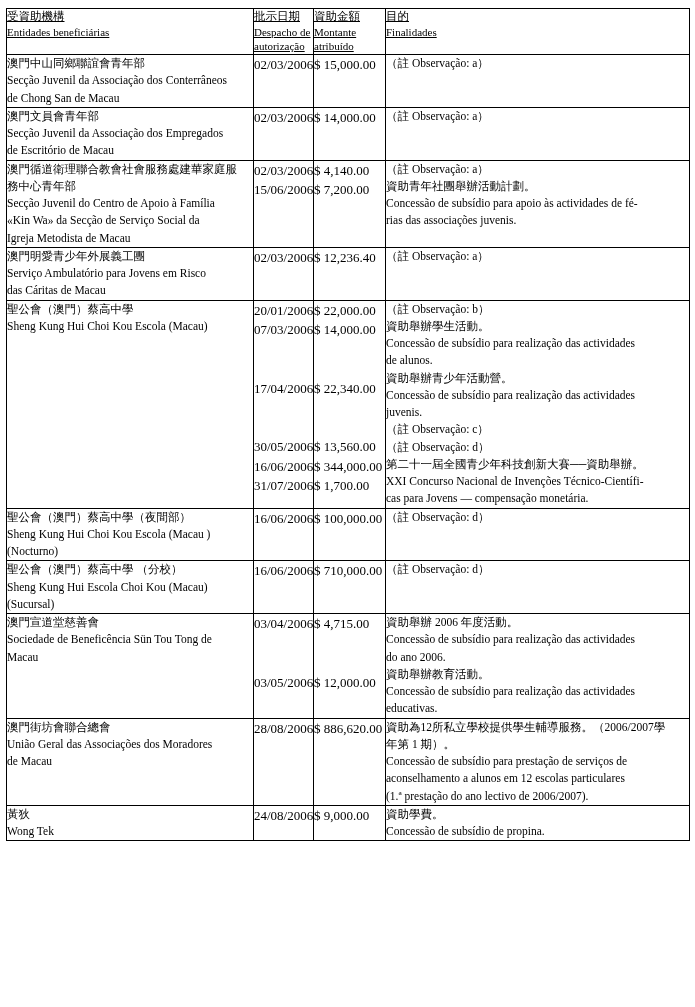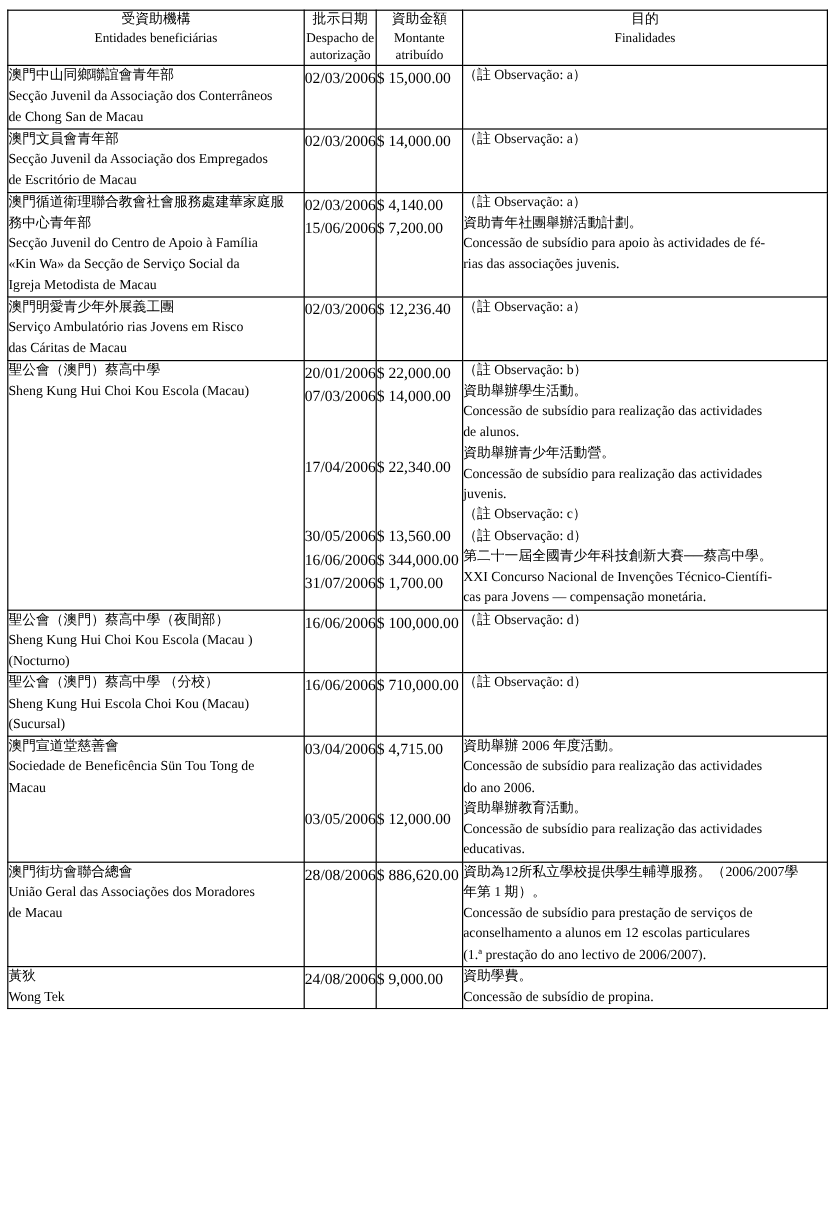--- a/index.html
+++ b/index.html
@@ -29,24 +29,25 @@
     padding: 0;
   }
   
   col.c-entity { width: 247px; }
   col.c-date   { width: 60px; }
   col.c-amount { width: 72px; }
   col.c-purpose{ width: 304px; }
 
   
   thead td {
-    text-align: center;
+    text-align: left;
     padding: 5px 4px 6px 4px;
     font-size: 11.5px;
     line-height: 1.35;
+    text-decoration: underline;
   }
   .hdr-line {
     display: block;
     white-space: nowrap;
   }
   .hdr-cn { font-size: 11.5px; }
   .hdr-pt { font-size: 11px; font-style: normal; }
   .hdr-date .hdr-line { white-space: normal; }
 
   
@@ -156,21 +157,21 @@
           <td class="purpose">
             <span class="ln">（註 Observação: a）</span>
             <span class="ln">資助青年社團舉辦活動計劃。</span>
             <span class="ln">Concessão de subsídio para apoio às actividades de fé-</span>
             <span class="ln">rias das associações juvenis.</span>
           </td>
         </tr>
         <tr>
           <td class="entity">
             <span class="ln">澳門明愛青少年外展義工團</span>
-            <span class="ln">Serviço Ambulatório rias Jovens em Risco</span>
+            <span class="ln">Serviço Ambulatório para Jovens em Risco</span>
             <span class="ln">das Cáritas de Macau</span>
           </td>
           <td class="datecol">
             <span class="ln">02/03/2006</span>
           </td>
           <td class="amountcol">
             <span class="ln">$ 12,236.40</span>
           </td>
           <td class="purpose">
             <span class="ln">（註 Observação: a）</span>
@@ -208,21 +209,21 @@
           <td class="purpose">
             <span class="ln">（註 Observação: b）</span>
             <span class="ln">資助舉辦學生活動。</span>
             <span class="ln">Concessão de subsídio para realização das actividades</span>
             <span class="ln">de alunos.</span>
             <span class="ln">資助舉辦青少年活動營。</span>
             <span class="ln">Concessão de subsídio para realização das actividades</span>
             <span class="ln">juvenis.</span>
             <span class="ln">（註 Observação: c）</span>
             <span class="ln">（註 Observação: d）</span>
-            <span class="ln">第二十一屆全國青少年科技創新大賽──蔡高中學。</span>
+            <span class="ln">第二十一屆全國青少年科技創新大賽──資助舉辦。</span>
             <span class="ln">XXI Concurso Nacional de Invenções Técnico-Científi-</span>
             <span class="ln">cas para Jovens — compensação monetária.</span>
           </td>
         </tr>
         <tr>
           <td class="entity">
             <span class="ln">聖公會（澳門）蔡高中學（夜間部）</span>
             <span class="ln">Sheng Kung Hui Choi Kou Escola (Macau )</span>
             <span class="ln">(Nocturno)</span>
           </td>

